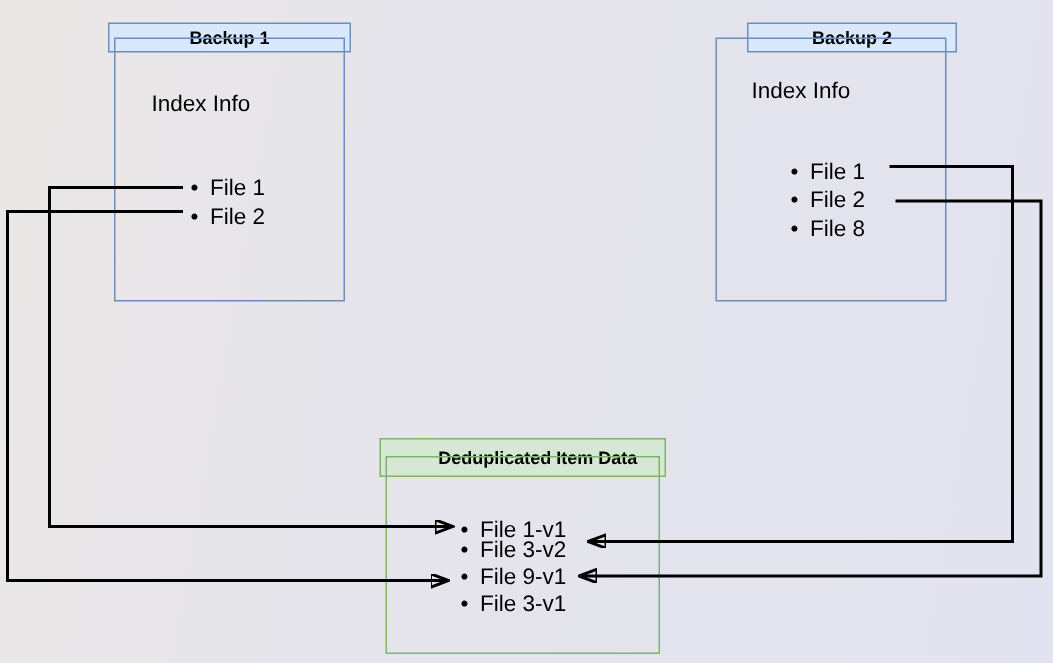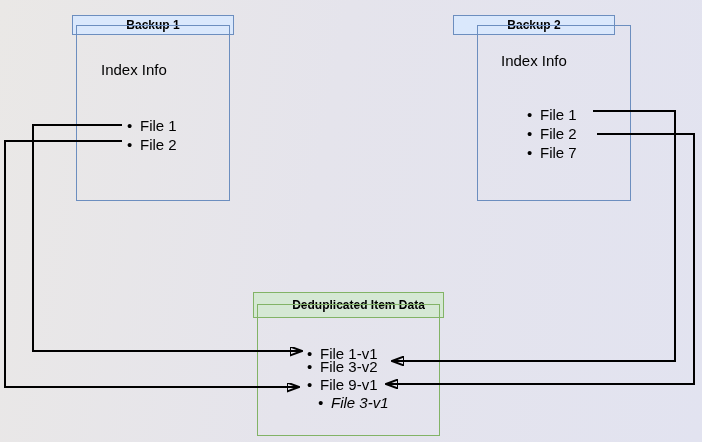--- a/index.html
+++ b/index.html
@@ -79,51 +79,51 @@
     <div class="label" style="left:101px;top:61px;">Index Info</div>
     <div class="li" style="left:127px;top:117px;">
       <span class="bullet">•</span><span>File 1</span>
     </div>
     <div class="li" style="left:127px;top:136px;">
       <span class="bullet">•</span><span>File 2</span>
     </div>
   </div>
 
   <div class="blue">
-    <div class="node-header" style="left:453px;top:3px;width:162px;height:20px;">
+    <div class="node-header" style="left:498px;top:3px;width:140px;height:20px;">
       <span>Backup 2</span>
     </div>
     <div class="node-body blue" style="left:477px;top:25px;width:154px;height:176px;"></div>
     <div class="label" style="left:501px;top:52px;">Index Info</div>
     <div class="li" style="left:527px;top:106px;">
       <span class="bullet">•</span><span>File 1</span>
     </div>
     <div class="li" style="left:527px;top:125px;">
       <span class="bullet">•</span><span>File 2</span>
     </div>
     <div class="li" style="left:527px;top:144px;">
-      <span class="bullet">•</span><span>File 7</span>
+      <span class="bullet">•</span><span>File 8</span>
     </div>
   </div>
 
   <div class="green">
     <div class="node-header" style="left:253px;top:280px;width:191px;height:26px;padding-left:20px;">
       <span>Deduplicated Item Data</span>
     </div>
     <div class="node-body green" style="left:257px;top:304px;width:183px;height:132px;"></div>
     <div class="li" style="left:307px;top:324px;margin-top:21px;">
       <span class="bullet">•</span><span>File 1-v1</span>
     </div>
     <div class="li" style="left:307px;top:358px;">
       <span class="bullet">•</span><span>File 3-v2</span>
     </div>
     <div class="li" style="left:307px;top:376px;">
       <span class="bullet">•</span><span>File 9-v1</span>
     </div>
-    <div class="li" style="left:318px;top:394px;font-style:italic;">
+    <div class="li" style="left:307px;top:394px;">
       <span class="bullet">•</span><span>File 3-v1</span>
     </div>
   </div>
 
   <svg class="connectors" width="702" height="442" viewBox="0 0 702 442">
     <defs>
       <marker id="arrowhead" markerUnits="userSpaceOnUse" markerWidth="13" markerHeight="10" refX="11" refY="4.5" orient="auto">
         <path d="M0,0 L12,4.5 L0,9 Z" fill="#000" stroke="none"></path>
       </marker>
     </defs>

